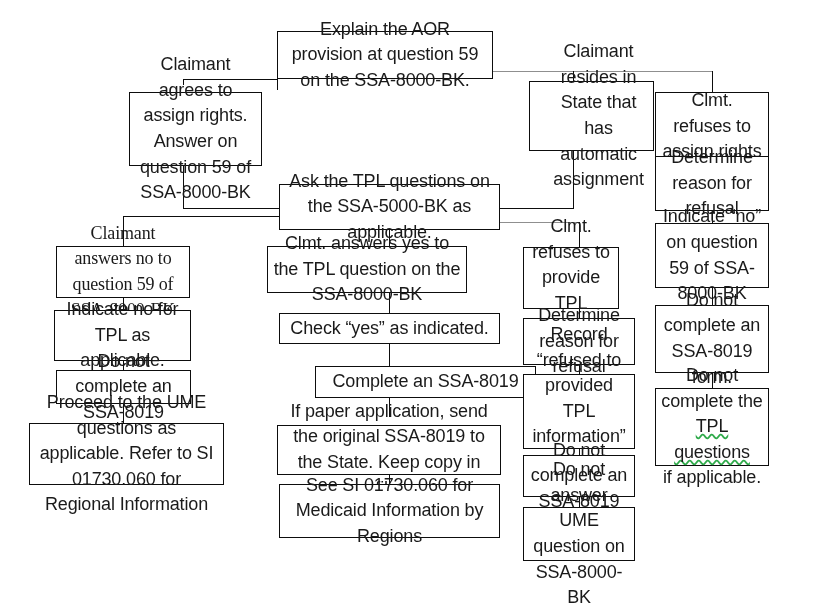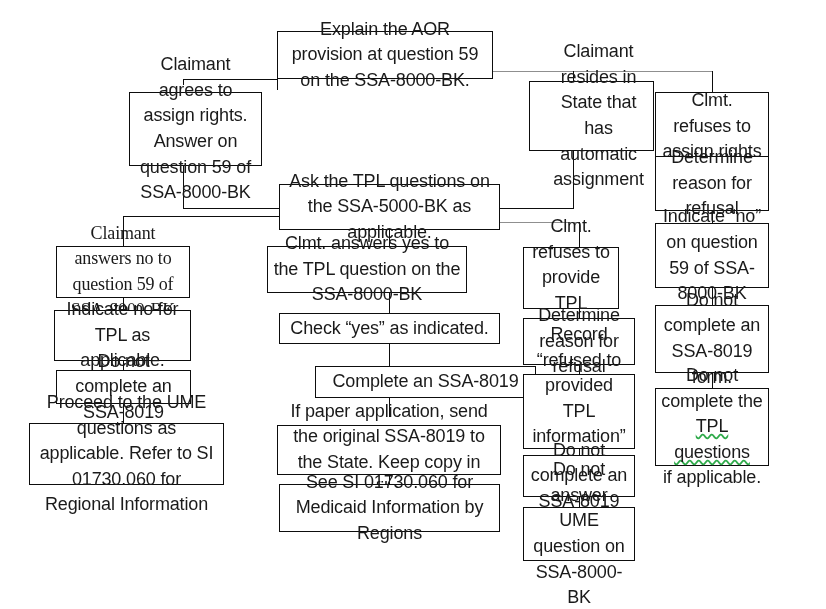--- a/index.html
+++ b/index.html
@@ -172,21 +172,21 @@
   </div>
 
   <div class="node" style="left:279px; top:366px; width:221px; height:32px;margin-left:36px;">
     <span>Complete an SSA-8019</span>
   </div>
 
   <div class="node" style="left:277px; top:417px; width:224px; height:50px;margin-top:8px;">
     <span>If paper application, send the original SSA-8019 to the State. Keep copy in file.</span>
   </div>
 
-  <div class="node" style="left:279px; top:484px; width:221px; height:48px;">
+  <div class="node" style="left:279px; top:484px; width:221px; height:54px;">
     <span>See SI 01730.060 for Medicaid Information by Regions</span>
   </div>
 
   <div class="node" style="left:523px; top:247px; width:96px; height:62px;">
     <span>Clmt. refuses to provide TPL information</span>
   </div>
 
   <div class="node" style="left:523px; top:318px; width:112px; height:47px;">
     <span>Determine reason for refusal</span>
   </div>

